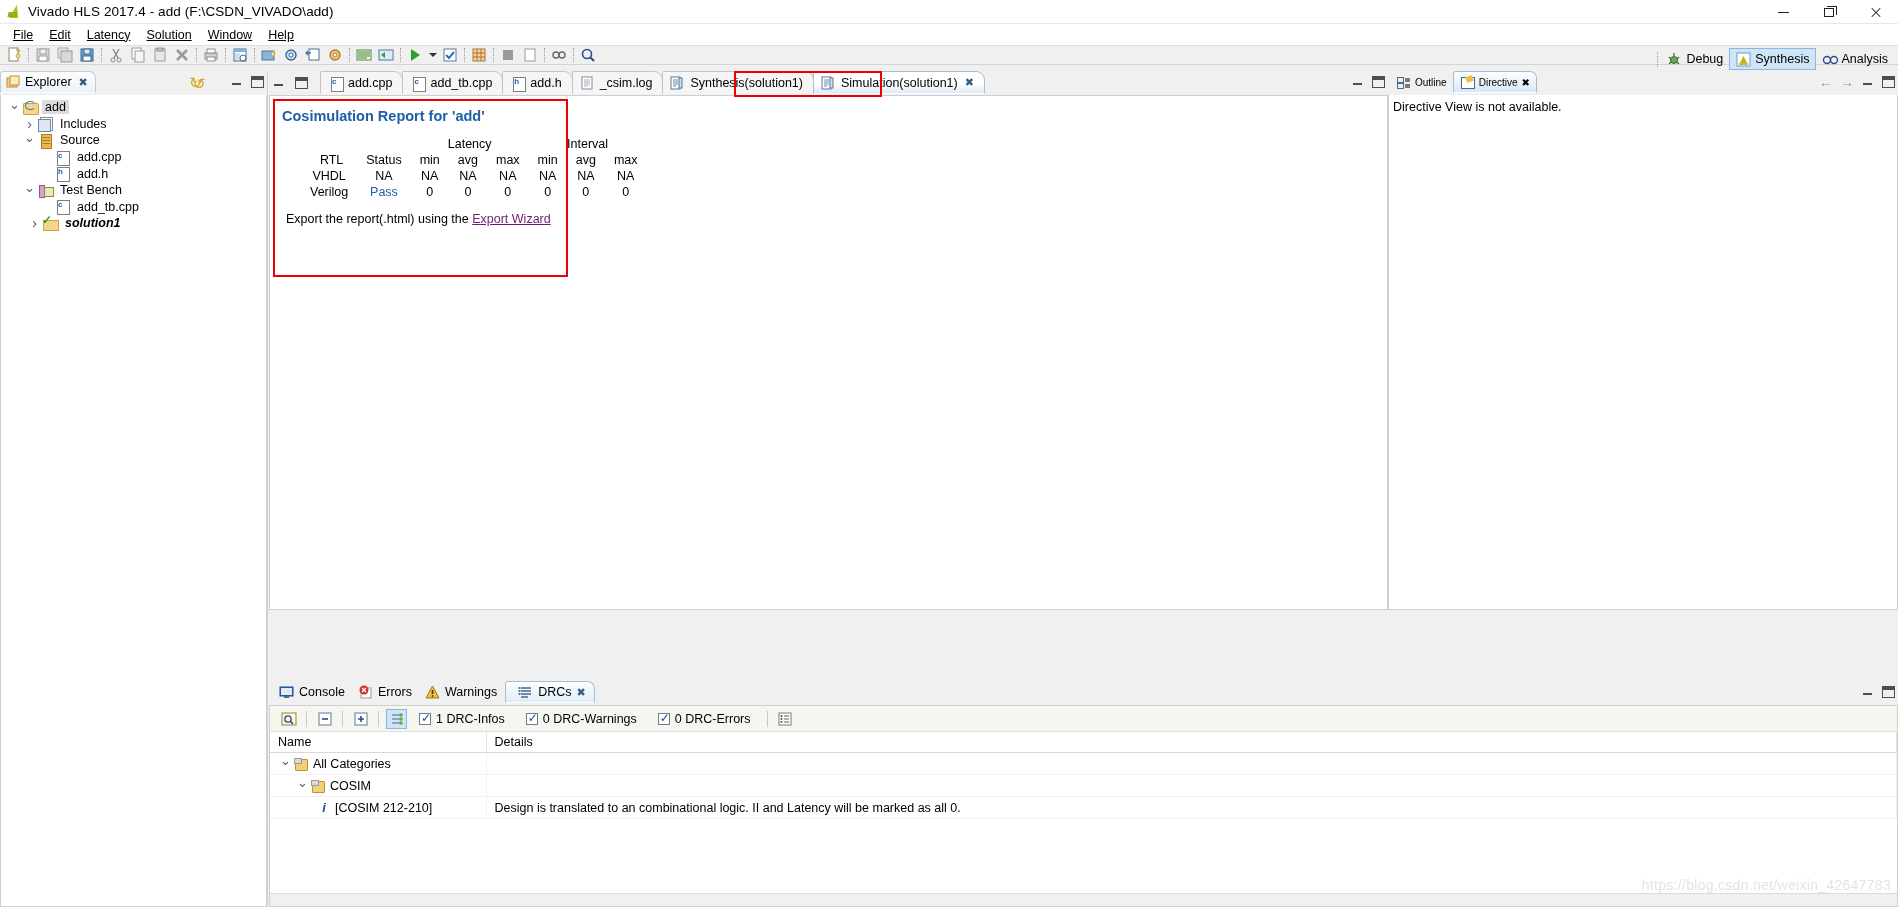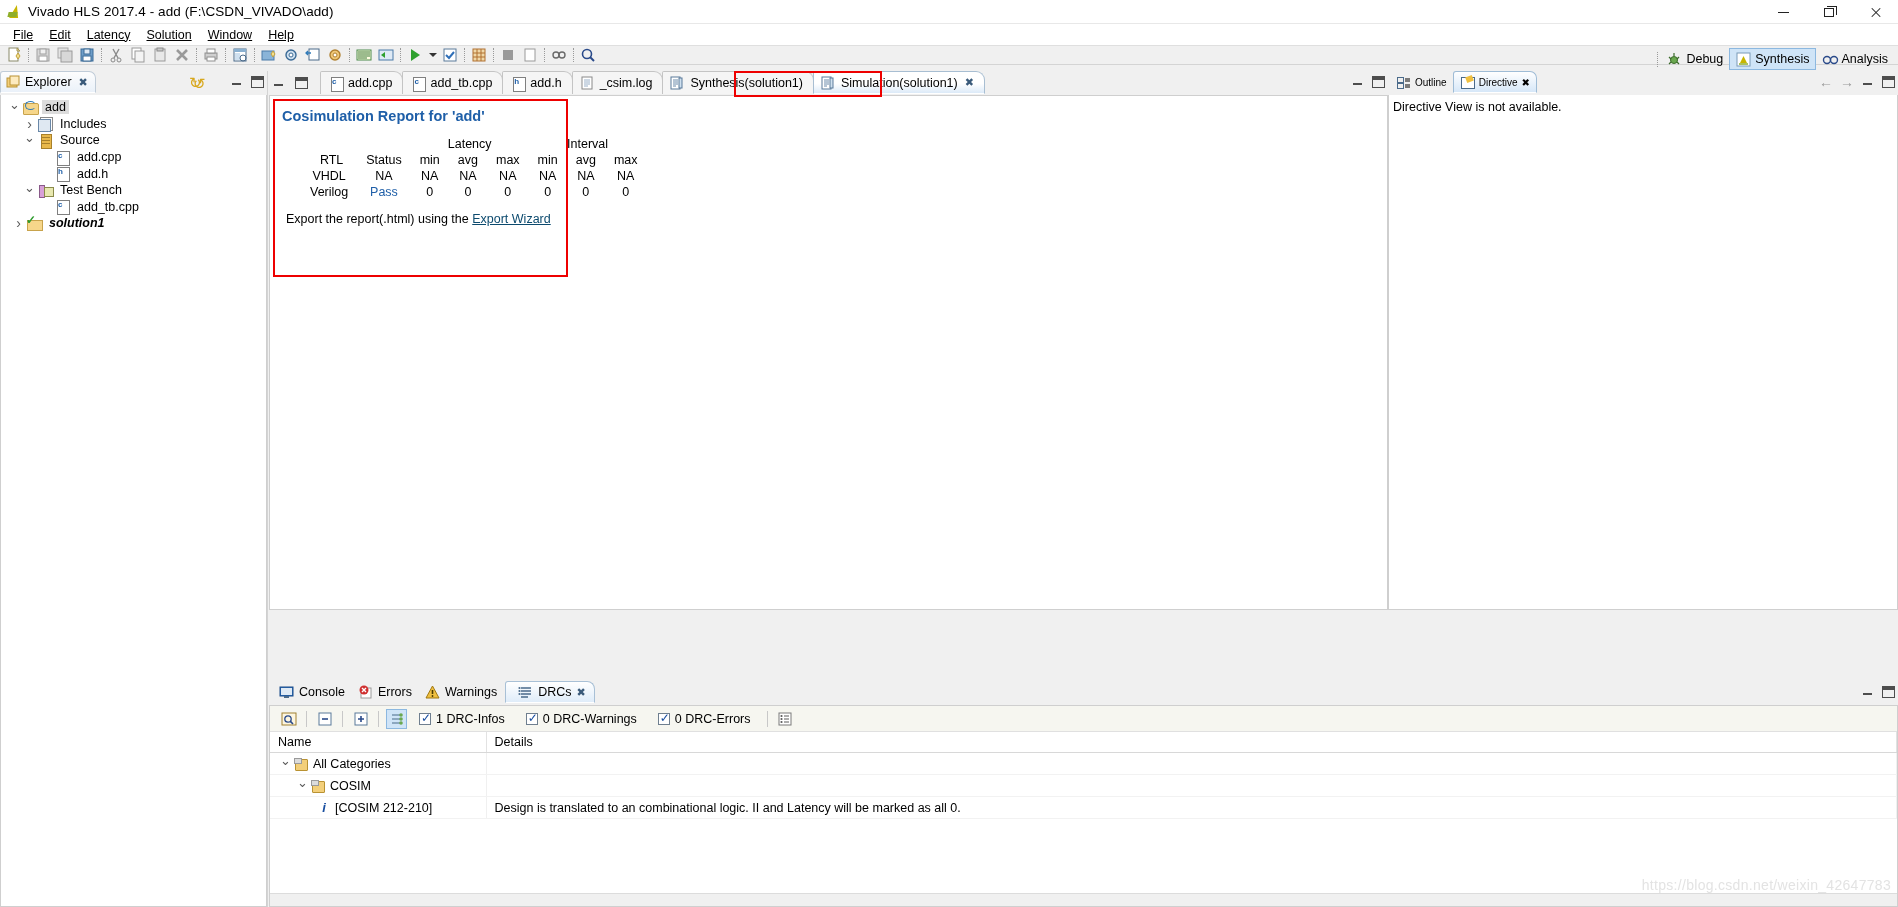--- a/index.html
+++ b/index.html
@@ -153,21 +153,21 @@
     border-top: 1px solid #c6d2e0; border-bottom: 1px solid #c6d2e0;
     color: #1f5fa8; font-weight: bold; font-size: 12.5px;
     padding: 3px 0 3px 6px; width: 840px; margin-bottom: 12px;
   }
   .rep-table { border-collapse: collapse; font-size: 12.5px; margin-left: 24px; }
   .rep-table td, .rep-table th { padding: 1px 9px; text-align: center; font-weight: normal; white-space: nowrap; }
   .rep-table td.rtl { text-align: center; padding-left: 4px; }
   .rep-table .grp { font-size: 12.5px; }
   .pass { color: #1f5fa8; }
   .rep-export { margin-top: 12px; margin-left: 4px; font-size: 12.5px; }
-  .rep-export a { color: #0c4a6e; text-decoration: underline; }
+  .rep-export a { color: #701a75; text-decoration: underline; }
 
   .annot-box { position: absolute; border: 2px solid #ee0000; pointer-events: none; }
 
   
   #rightpanel { right: 0; top: 0; width: 510px; bottom: 297px; background: #fff; }
   #rightpanel .tabstrip { background: #f0f0f0; padding-left: 2px; }
   .rview { position: absolute; left: 0; top: 24px; right: 0; bottom: 0; background: #fff; border: 1px solid #cfcfcf; border-top: none; padding: 5px 0 0 4px; font-size: 12.5px; }
   .rtab { display:flex; align-items:center; gap:4px; height:22px; padding:0 6px; font-size:10px; white-space:nowrap; }
   .rtab.active { background: linear-gradient(#ffffff,#d6e7f8); border:1px solid #9fbcd6; border-bottom:1px solid #fff; border-radius:3px 7px 0 0; }
 
@@ -496,21 +496,21 @@
         </div>
         <div class="tree-row" style="padding-left:21px">
           <span class="tw e"></span>
           <span class="tico ic-testbench"></span>
           <span class="tlabel">Test Bench</span>
         </div>
         <div class="tree-row" style="padding-left:53px">
           <span class="tico ic-cfile"></span>
           <span class="tlabel">add_tb.cpp</span>
         </div>
-        <div class="tree-row" style="padding-left:10px">
+        <div class="tree-row" style="padding-left:26px">
           <span class="tw c"></span>
           <span class="tico ic-solution"></span>
           <span class="tlabel bi">solution1</span>
         </div>
       </div>
     </div>
 
     <div class="panel" id="editor">
       <div class="tabstrip">
         <div class="viewctrls" style="left:3px;right:auto;top:5px;gap:9px">

